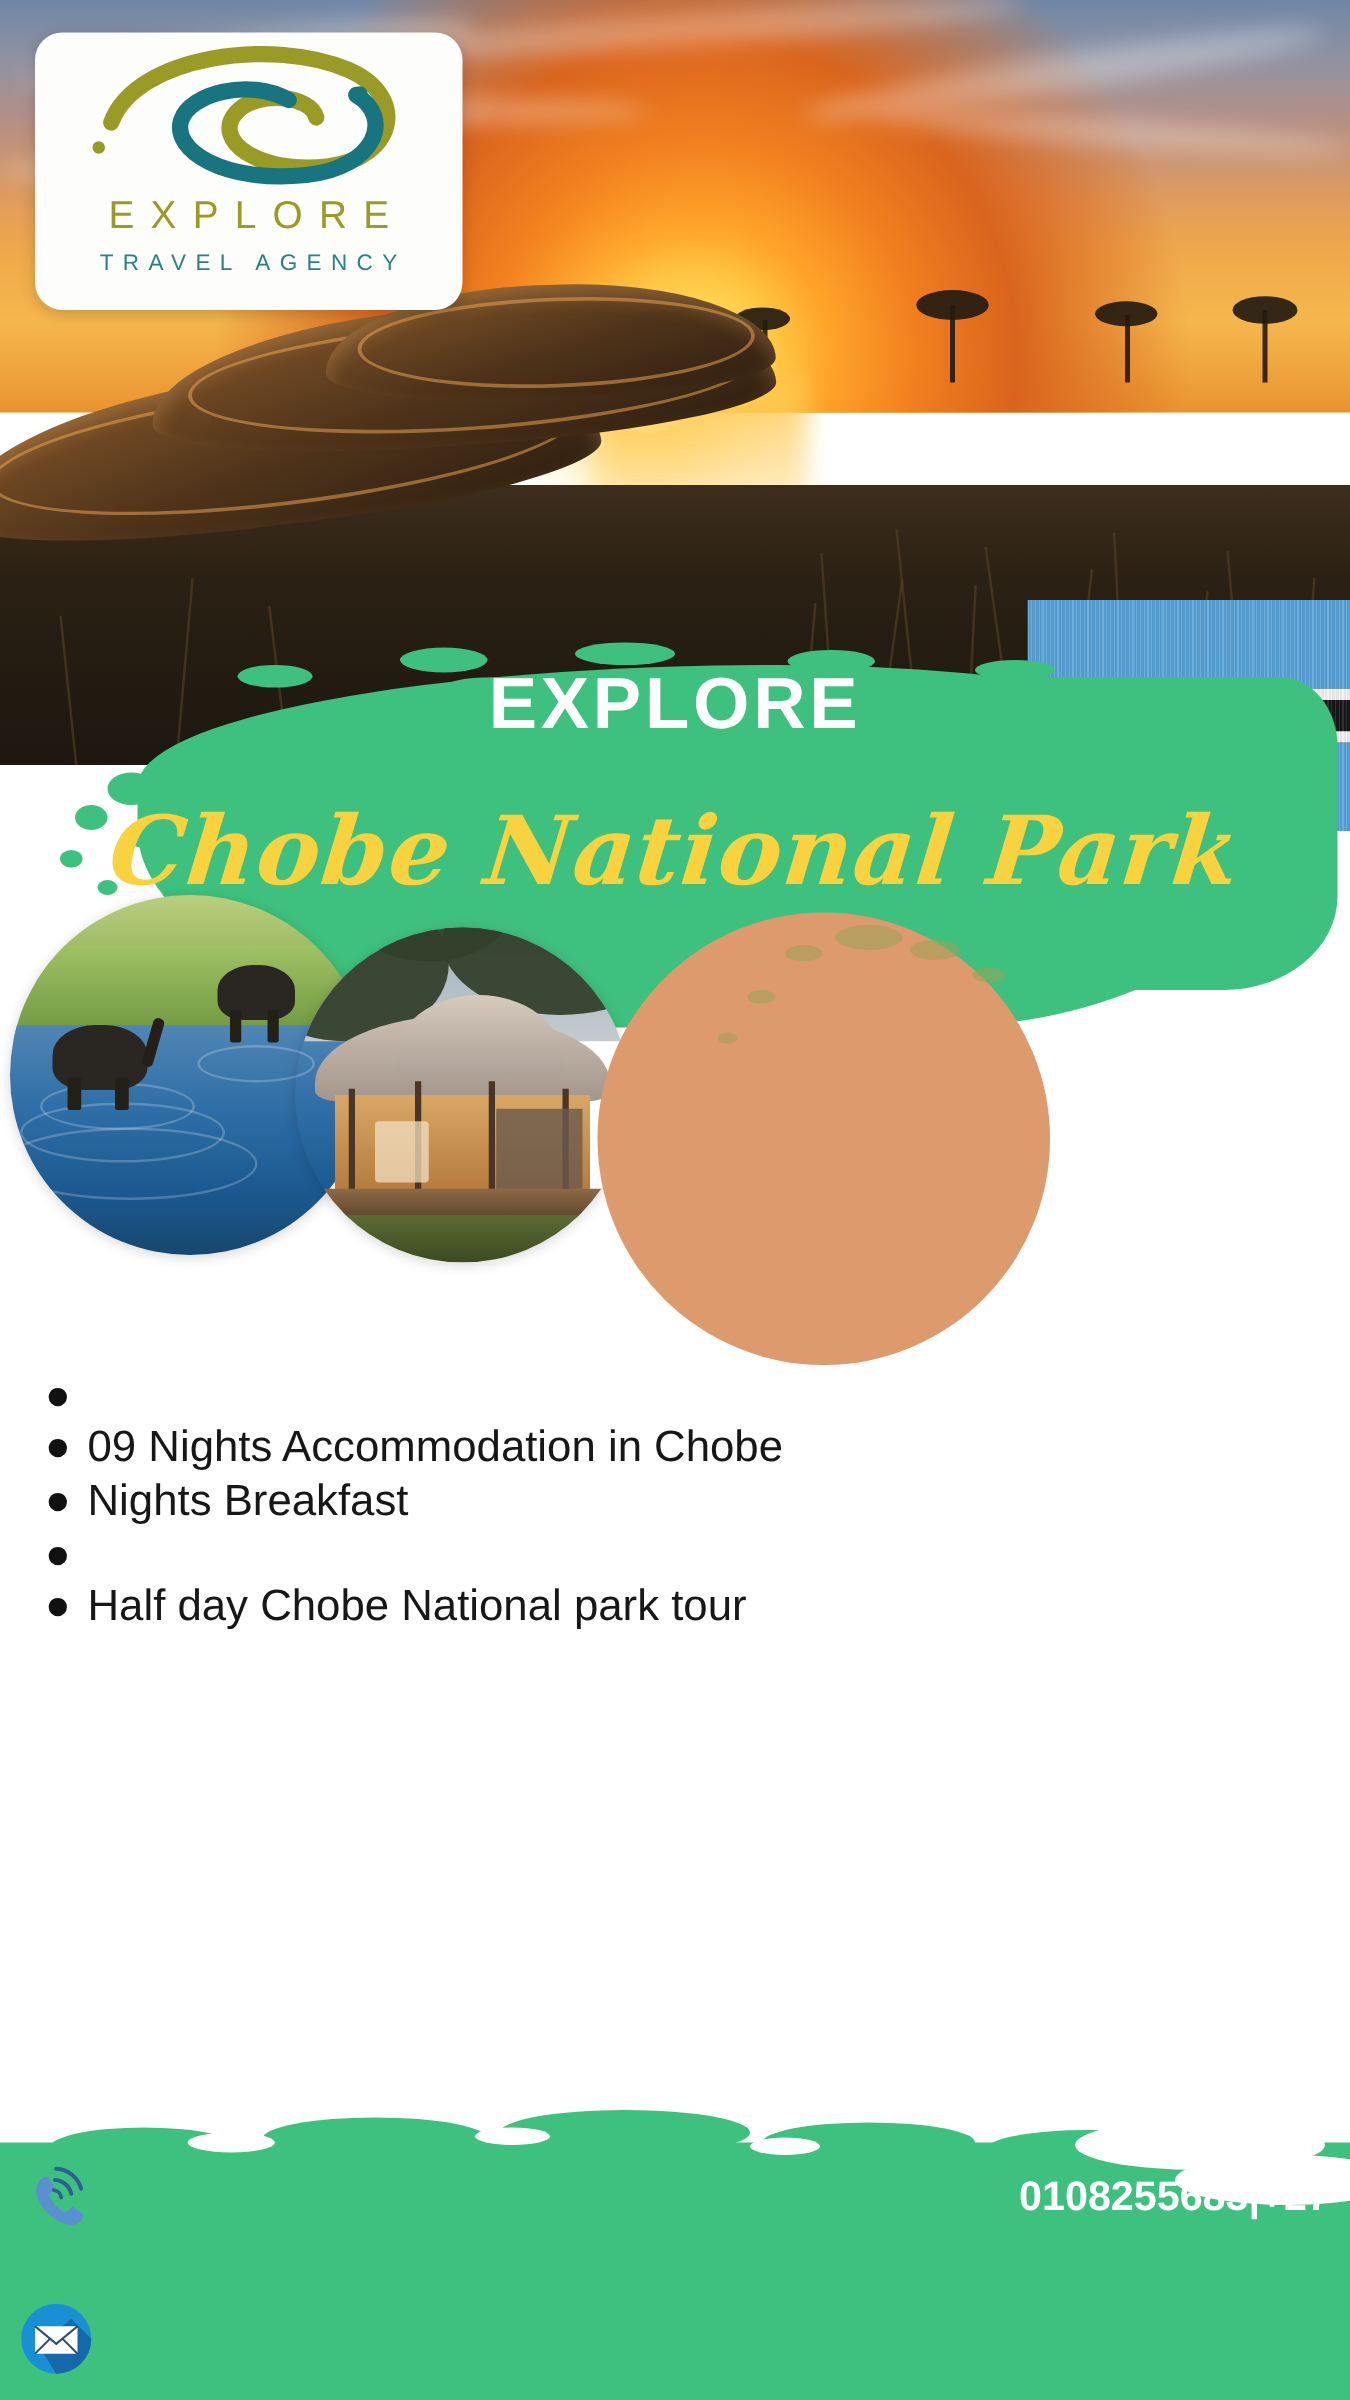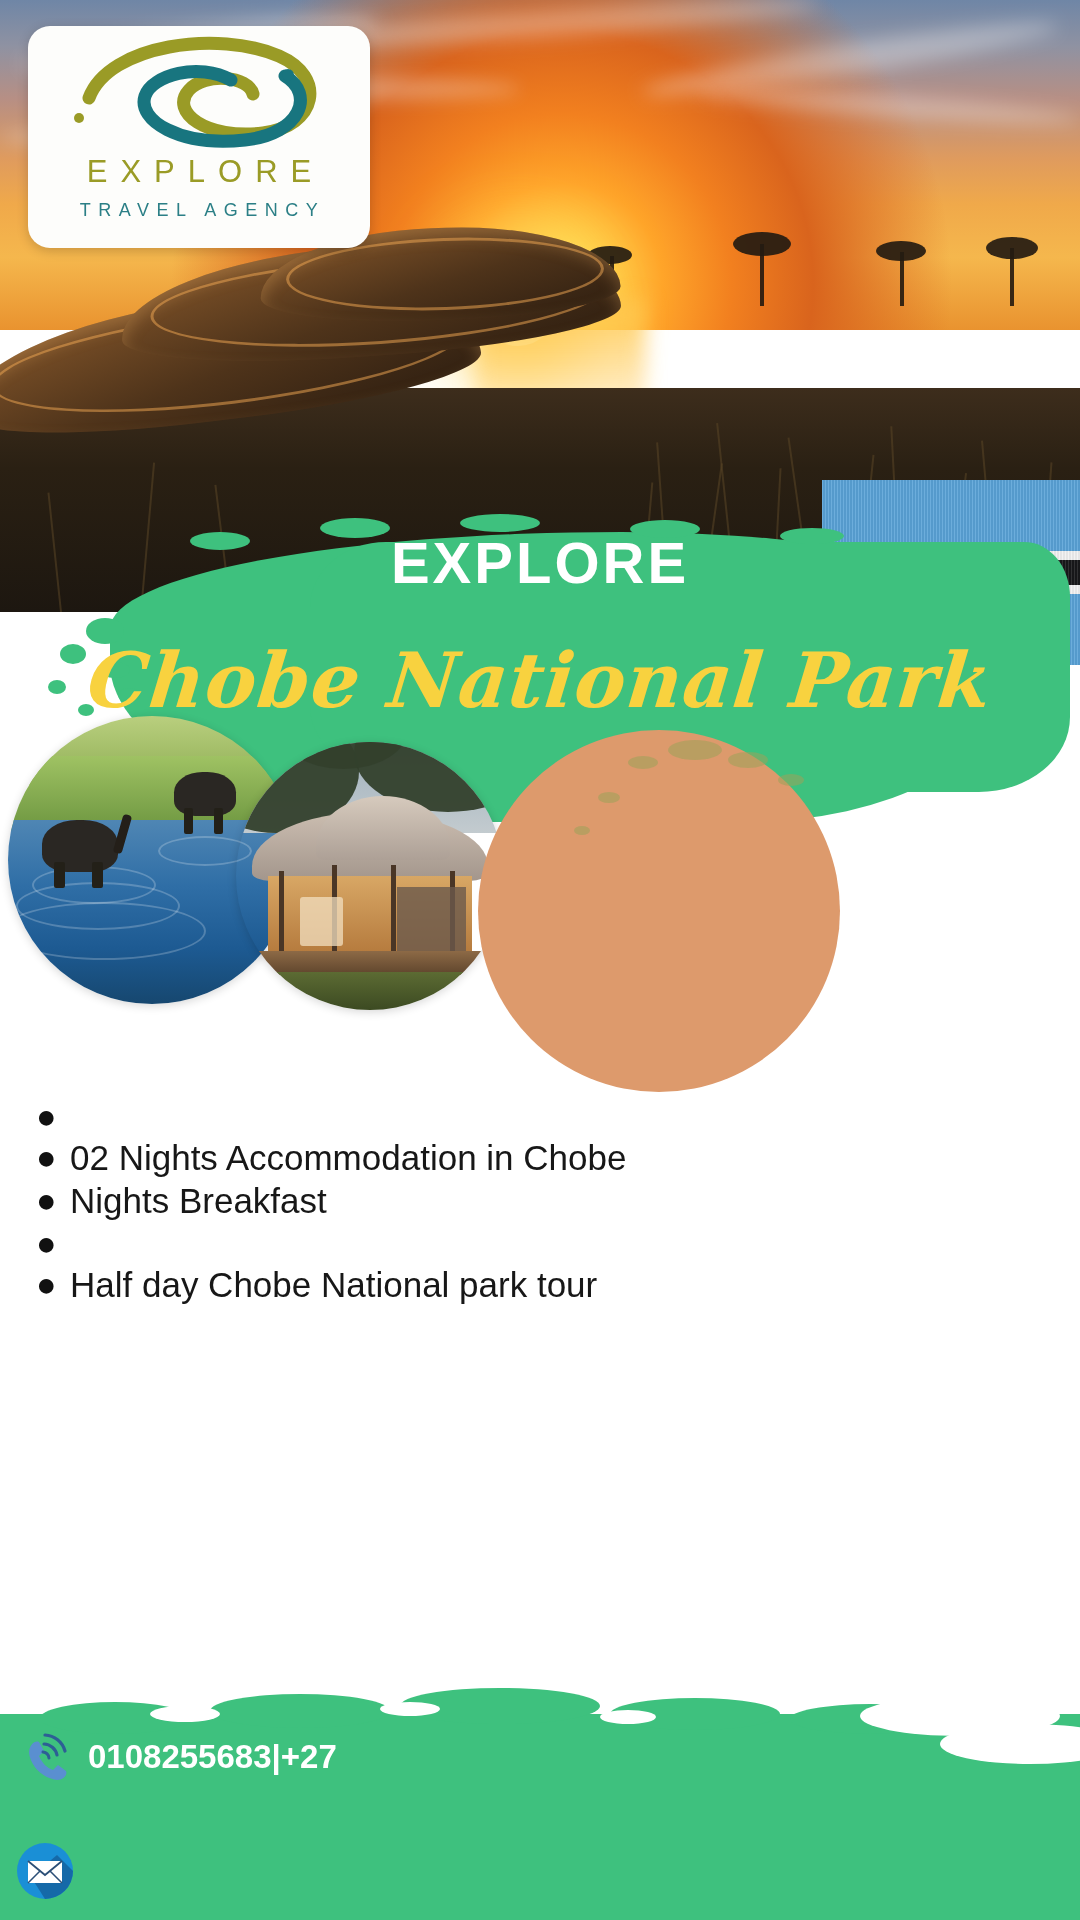--- a/index.html
+++ b/index.html
@@ -131,21 +131,21 @@
   .book-btn span{font-size:38px;font-weight:700;color:#ffffff;letter-spacing:.5px;}
 
   
   .footer{position:absolute;left:0;top:1690px;width:1080px;height:230px;}
   .ft-body{position:absolute;left:0;top:24px;width:1080px;height:206px;background:#3ec17e;}
   .ft-torn{position:absolute;background:#3ec17e;border-radius:50%;}
   .ft-notch{position:absolute;background:#ffffff;border-radius:50%;}
 
   .contact{position:absolute;left:0;top:1690px;width:1080px;height:230px;}
   .row{position:absolute;display:flex;align-items:center;}
-  .row-phone{left:14px;top:36px;width:1050px;}
+  .row-phone{left:14px;top:36px;width:1050px;justify-content:space-between;}
   .row-mail{left:14px;top:150px;width:1050px;}
   .ic{flex:0 0 auto;width:62px;height:62px;display:flex;align-items:center;justify-content:center;}
   .ic svg{display:block;}
   .ctext{font-size:33px;font-weight:700;color:#ffffff;line-height:1.18;margin-left:12px;}
   .mtext{font-size:33px;font-weight:700;color:#ffffff;letter-spacing:.5px;margin-left:18px;}
 </style>
 </head>
 <body>
 
 <div class="poster">
@@ -286,21 +286,21 @@
     <div class="price-spatter" style="left:300px;top:44px;width:26px;height:12px;"></div>
   </div>
 
   <ul class="inc-list">
     <li class="inc-item inc-empty">
       <span class="inc-bullet">●</span>
       <span class="inc-text"></span>
     </li>
     <li class="inc-item">
       <span class="inc-bullet">●</span>
-      <span class="inc-text">02 Nights Accommodation in Chobe</span>
+      <span class="inc-text">09 Nights Accommodation in Chobe</span>
     </li>
     <li class="inc-item">
       <span class="inc-bullet">●</span>
       <span class="inc-text">Nights Breakfast</span>
     </li>
     <li class="inc-item inc-empty">
       <span class="inc-bullet">●</span>
       <span class="inc-text"></span>
     </li>
     <li class="inc-item">

